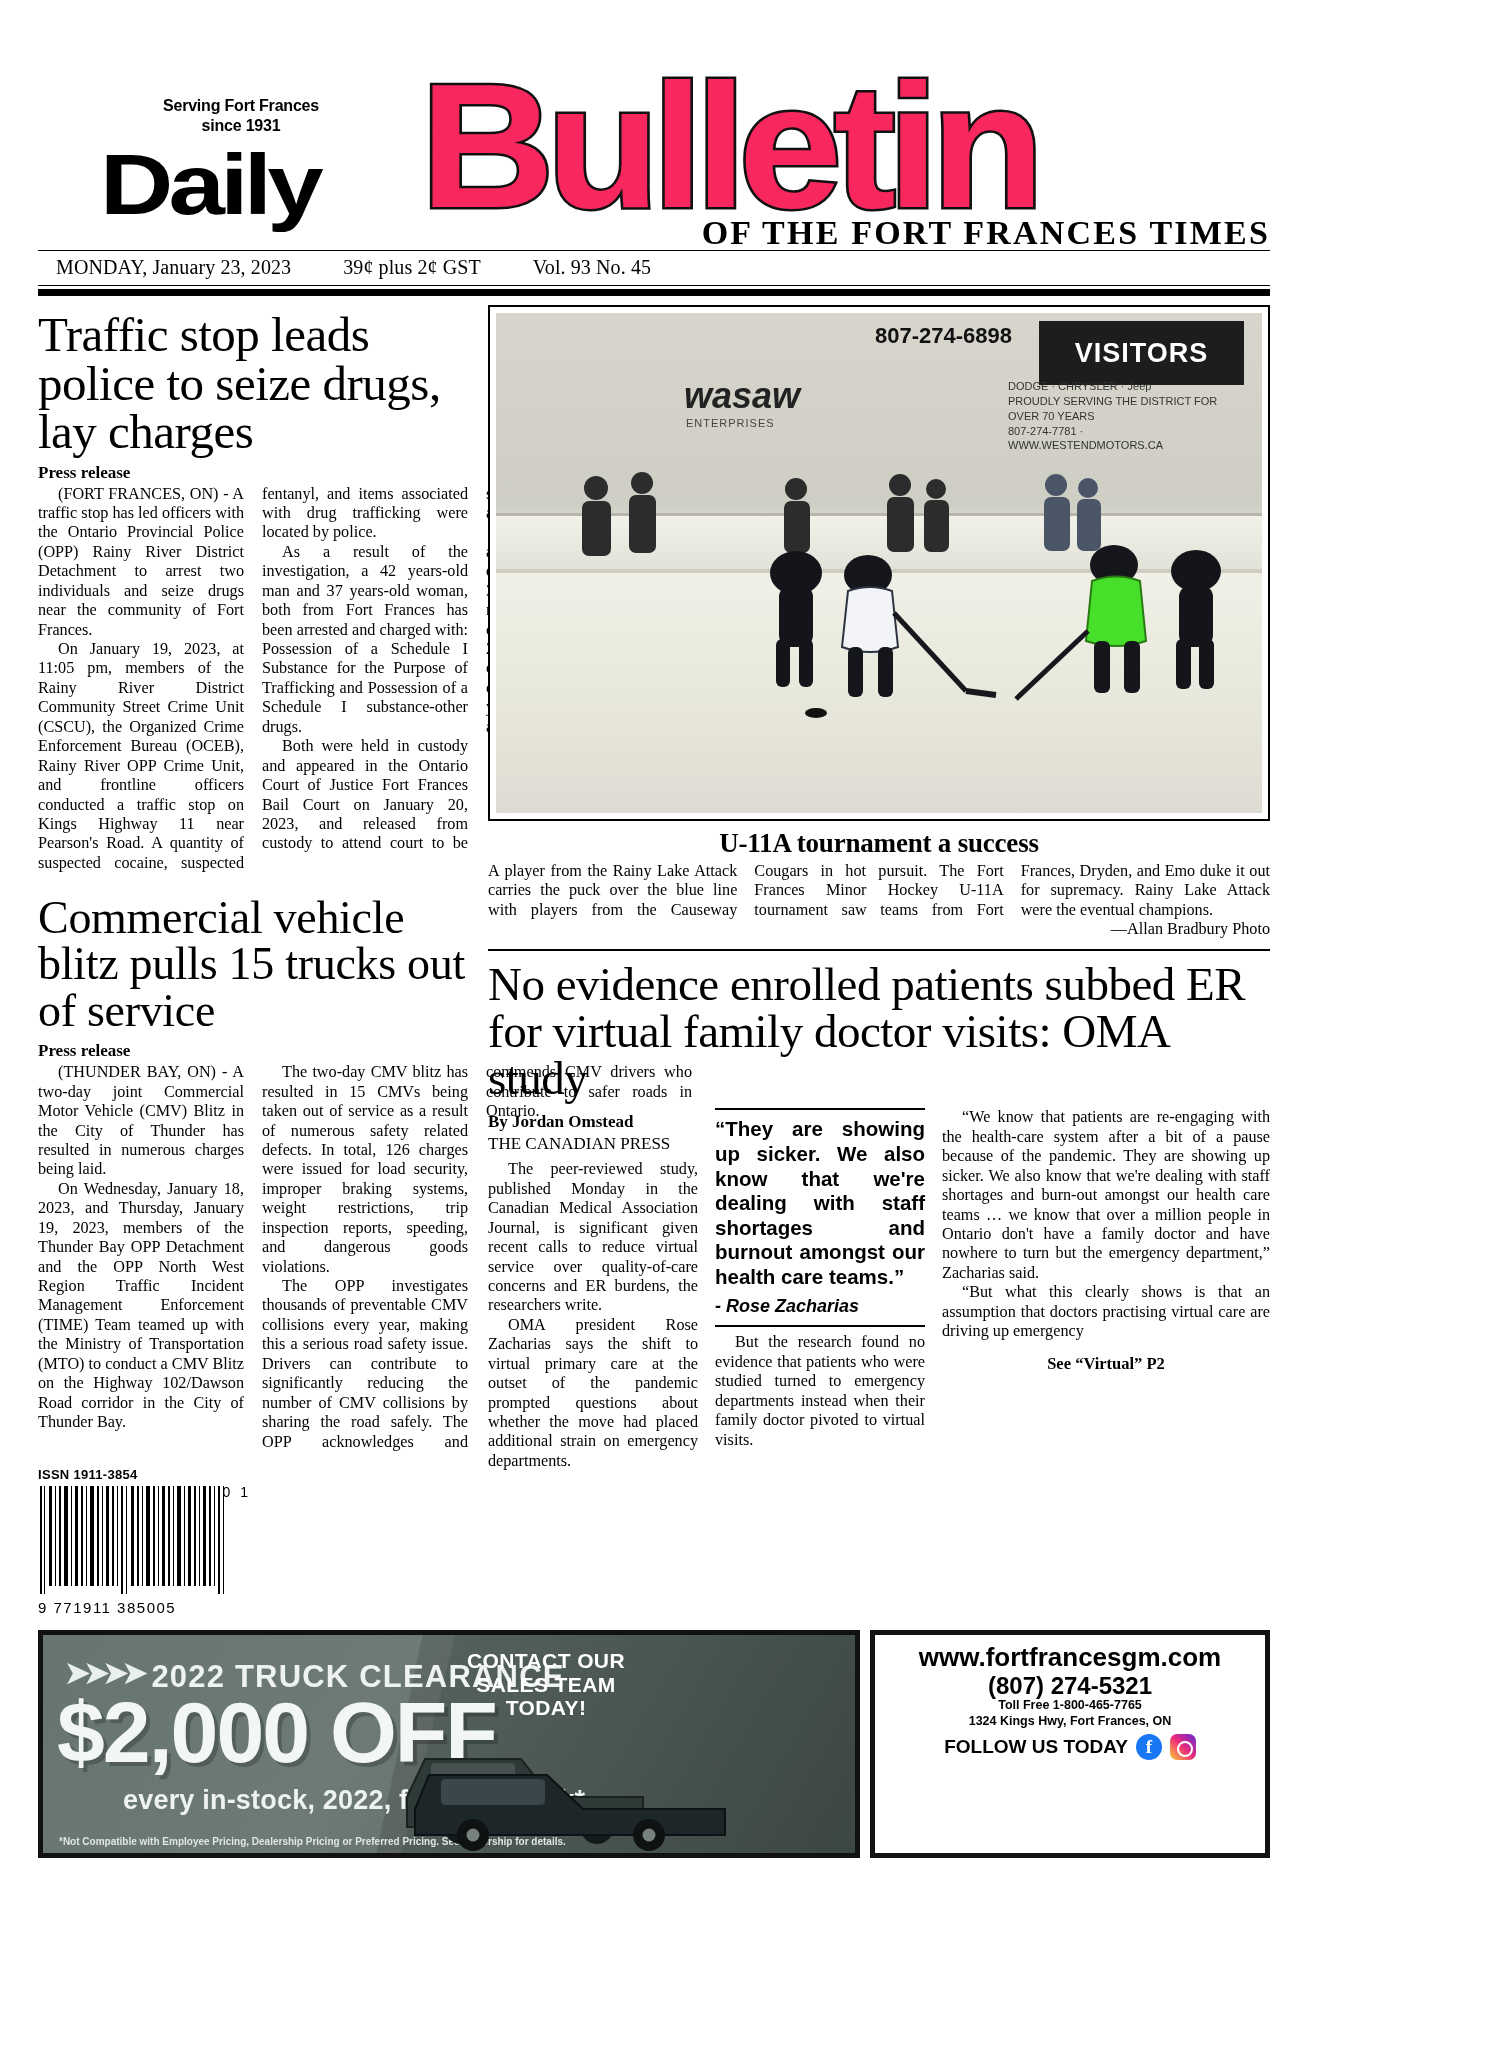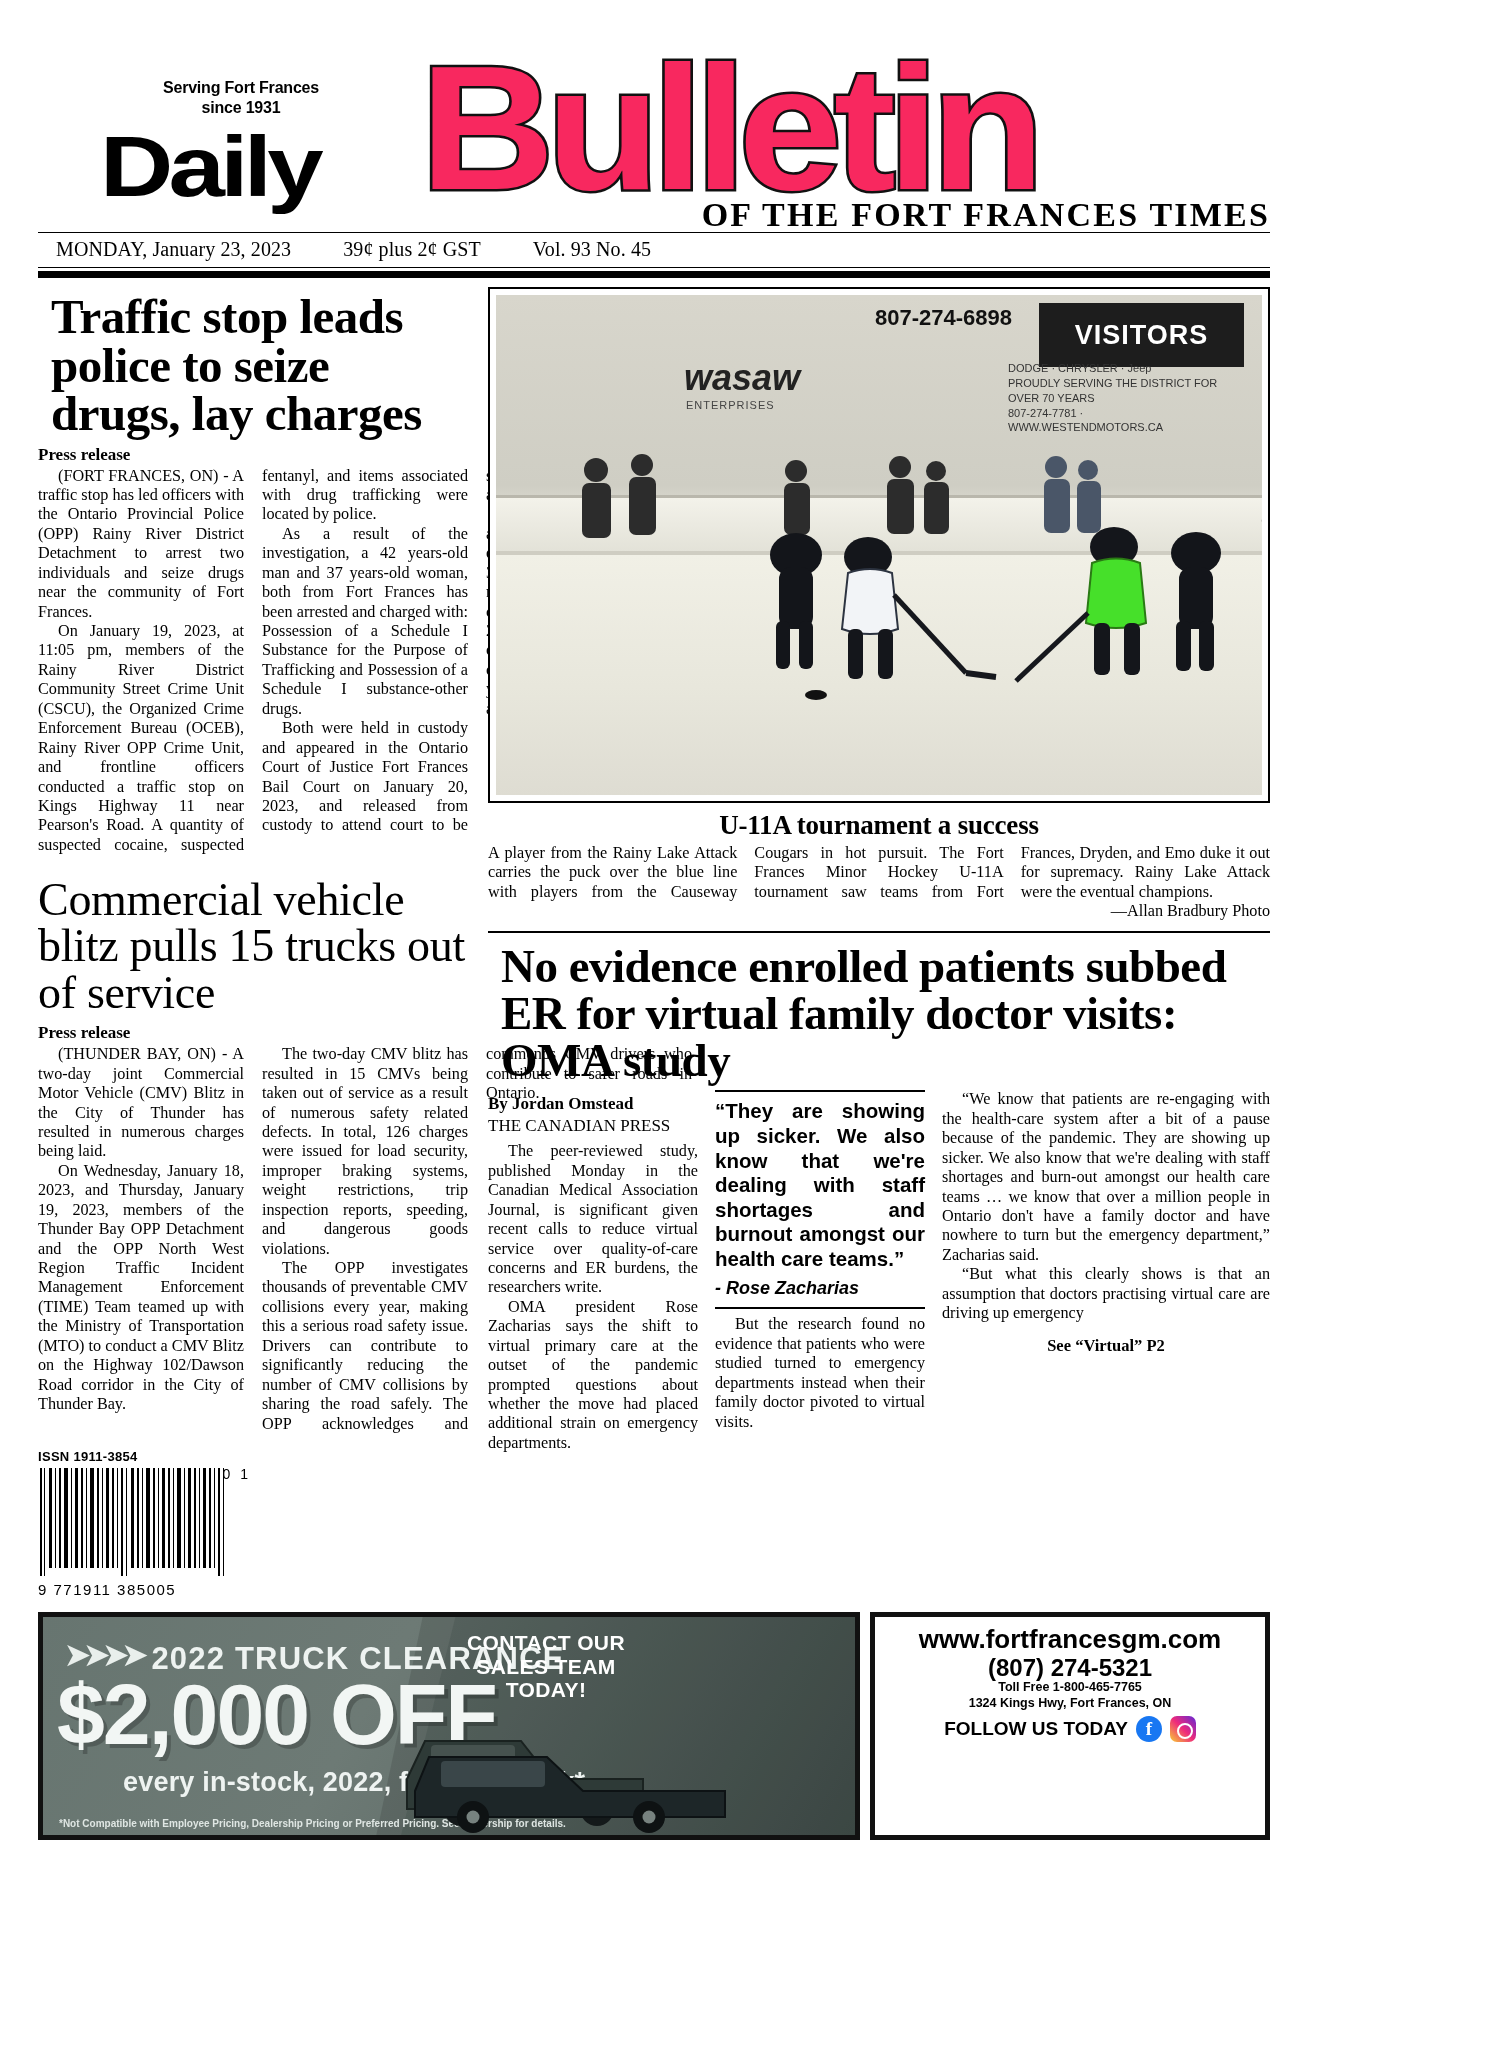--- a/index.html
+++ b/index.html
@@ -4,21 +4,21 @@
 <style>
   * { box-sizing: border-box; }
   html, body { margin:0; padding:0; }
   body {
     width:1497px; height:2048px;
     background:#ffffff;
     font-family:"Liberation Serif", serif;
     color:#000;
     overflow:hidden;
   }
-  .page { position:relative; width:1308px; height:2048px; padding:0 38px; }
+  .page { position:relative; width:1308px; height:2048px; padding:18px 38px; }
 
   
   .masthead { position:relative; height:228px; }
   .serving {
     position:absolute; left:108px; top:78px; width:190px;
     text-align:center; font-family:"Liberation Sans", sans-serif;
     font-size:16px; font-weight:700; line-height:1.22; letter-spacing:-0.2px;
   }
   .daily-word {
     position:absolute; left:62px; top:130px;
@@ -59,22 +59,22 @@
     letter-spacing:0.1px;
   }
 
   
   .main { display:flex; gap:0; margin-top:9px; }
   .col-left { width:430px; flex:0 0 430px; }
   .col-right { flex:1; padding-left:20px; }
 
   h1.head1 {
     font-family:"Liberation Serif", serif;
-    font-weight:700; font-size:49px; line-height:0.99;
-    margin:6px 0 6px 13px; letter-spacing:-0.5px;
+    font-weight:400; font-size:49px; line-height:0.99;
+    margin:6px 0 6px 0; letter-spacing:-0.5px;
   }
   h1.head2 {
     font-family:"Liberation Serif", serif;
     font-weight:400; font-size:46px; line-height:1.02;
     margin:10px 0 6px 0; letter-spacing:-0.3px;
   }
   .byline-bold {
     font-family:"Liberation Serif", serif;
     font-weight:700; font-size:17px; margin:4px 0 2px 0;
   }

